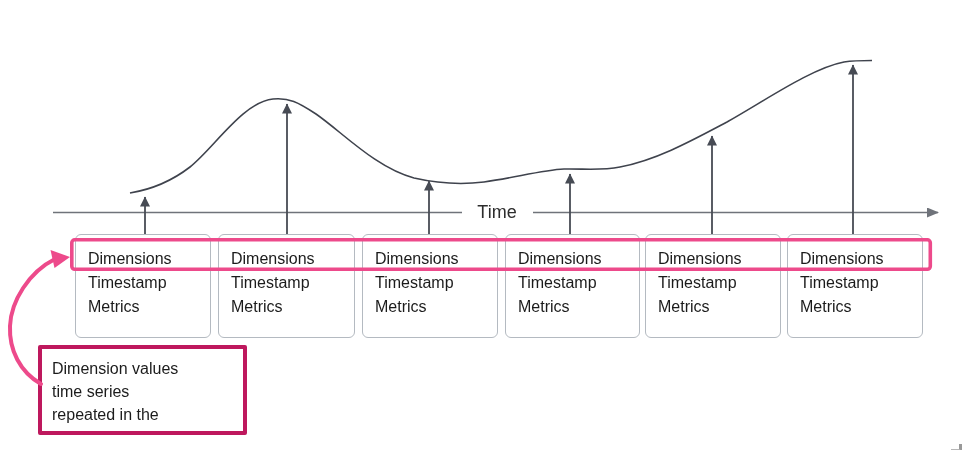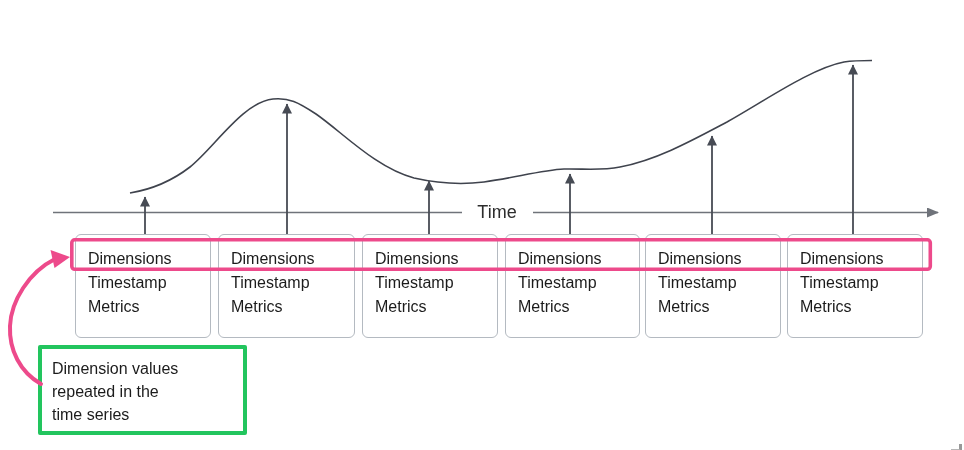--- a/index.html
+++ b/index.html
@@ -44,21 +44,21 @@
     white-space: nowrap;
   }
   .callout {
     position: absolute;
     left: 38px;
     top: 345px;
     width: 209px;
     height: 90px;
     box-sizing: border-box;
     background: #ffffff;
-    border: 4px solid #22c55e;
+    border: 4px solid #be185d;
     border-radius: 2px;
     padding: 8px 0 0 10px;
     z-index: 2;
     color: #1b1b1b;
     font-size: 16px;
     line-height: 23px;
     white-space: nowrap;
   }
   .axis-label-svg {
     font-family: "Liberation Sans", sans-serif;
@@ -142,22 +142,22 @@
     <div>Metrics</div>
   </div>
   <div class="record-box" style="left:787px; width:136px;">
     <div>Dimensions</div>
     <div>Timestamp</div>
     <div>Metrics</div>
   </div>
 
   <div class="callout">
     <div>Dimension values</div>
+    <div>time series</div>
     <div>repeated in the</div>
-    <div>time series</div>
   </div>
 
   <svg id="overlay-layer" width="964" height="450" viewBox="0 0 964 450">
     <rect x="71.8" y="239.8" width="858.5" height="29.5" rx="3" ry="3" fill="none" stroke="#ed4a8b" stroke-width="3.6"></rect>
     <path d="M 41 384
              C 20 372, 9 350, 10 326
              C 11 301, 29 272, 55 259" fill="none" stroke="#ed4a8b" stroke-width="4" stroke-linecap="round"></path>
     <polygon points="70,257 50.5,250 54.5,268" fill="#ed4a8b"></polygon>
   </svg>
 

